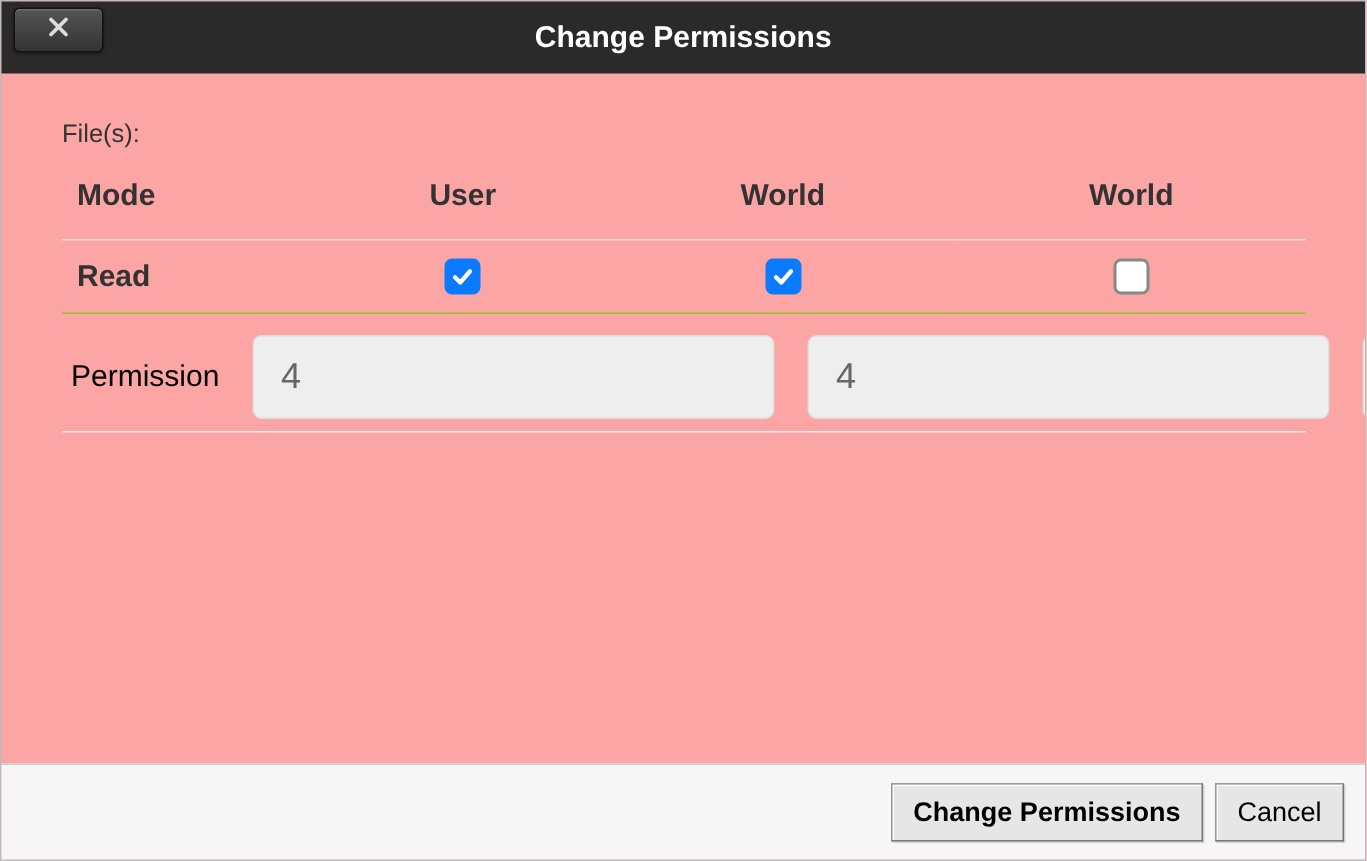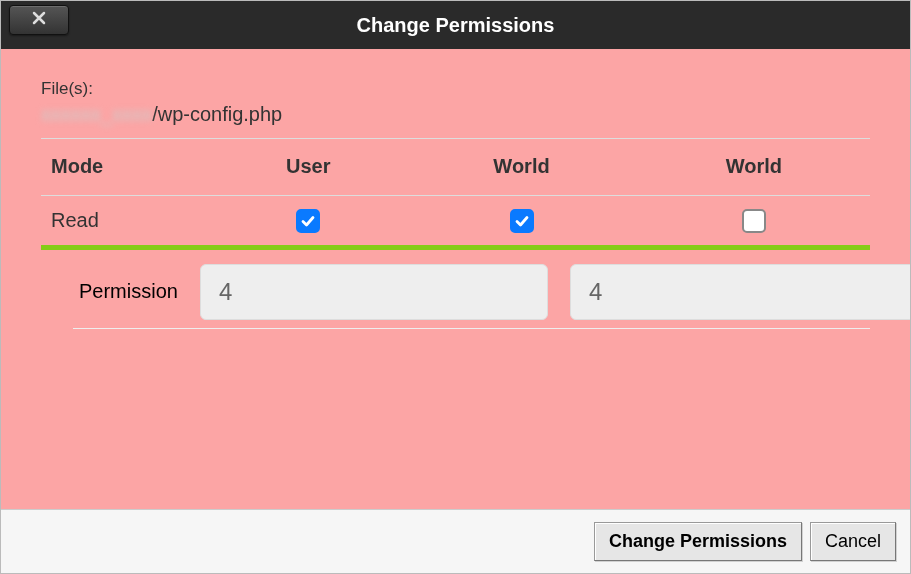--- a/index.html
+++ b/index.html
@@ -74,22 +74,22 @@
     table.perm {
       width: 100%;
       border-collapse: collapse;
       margin-top: 0;
     }
     table.perm th, table.perm td {
       text-align: center;
       font-size: 20px;
       color: #333;
       padding: 12px 8px;
-      border-bottom: 5px solid #84cc16;
-      font-weight: normal;
+      border-bottom: 1px solid #84cc16;
+      font-weight: bold;
     }
     table.perm thead th {
       font-weight: bold;
       border-bottom: 1px solid #ddd;
       padding-top: 16px;
       padding-bottom: 17px;
     }
     table.perm thead th:first-child { font-weight: bold; }
     table.perm tbody td:first-child,
     table.perm thead th:first-child { text-align: left; padding-left: 10px; width: 170px; }
@@ -110,21 +110,20 @@
       border-color: #0a7aff;
     }
     .chk.checked svg { display: block; }
     .chk svg { display: none; width: 16px; height: 16px; }
     .perm-inputs {
       display: flex;
       align-items: center;
       gap: 22px;
       padding: 14px 0 8px 0;
       border-bottom: 1px solid #eee;
-      margin-left: 32px;
     }
     .perm-inputs .lbl {
       width: 150px;
       font-size: 20px;
       padding-left: 6px;
     }
     .perm-input {
       flex: 1;
       height: 56px;
       background: #eeeeee;
@@ -167,23 +166,20 @@
         <svg viewBox="0 0 16 16">
             <path d="M3 3 L13 13 M13 3 L3 13" stroke="#ddd" stroke-width="2.5" stroke-linecap="round"></path>
           </svg>
       </span>
     </div>
     <div class="title">Change Permissions</div>
   </div>
 
   <div class="body">
     <div class="files-label">File(s):</div>
-    <div class="files-path">
-      <span class="blurred">xxxxxx_xxxx</span><span>/wp-config.php</span>
-    </div>
 
     <table class="perm">
       <thead>
         <tr>
           <th>Mode</th>
           <th>User</th>
           <th>World</th>
           <th>World</th>
         </tr>
       </thead>

